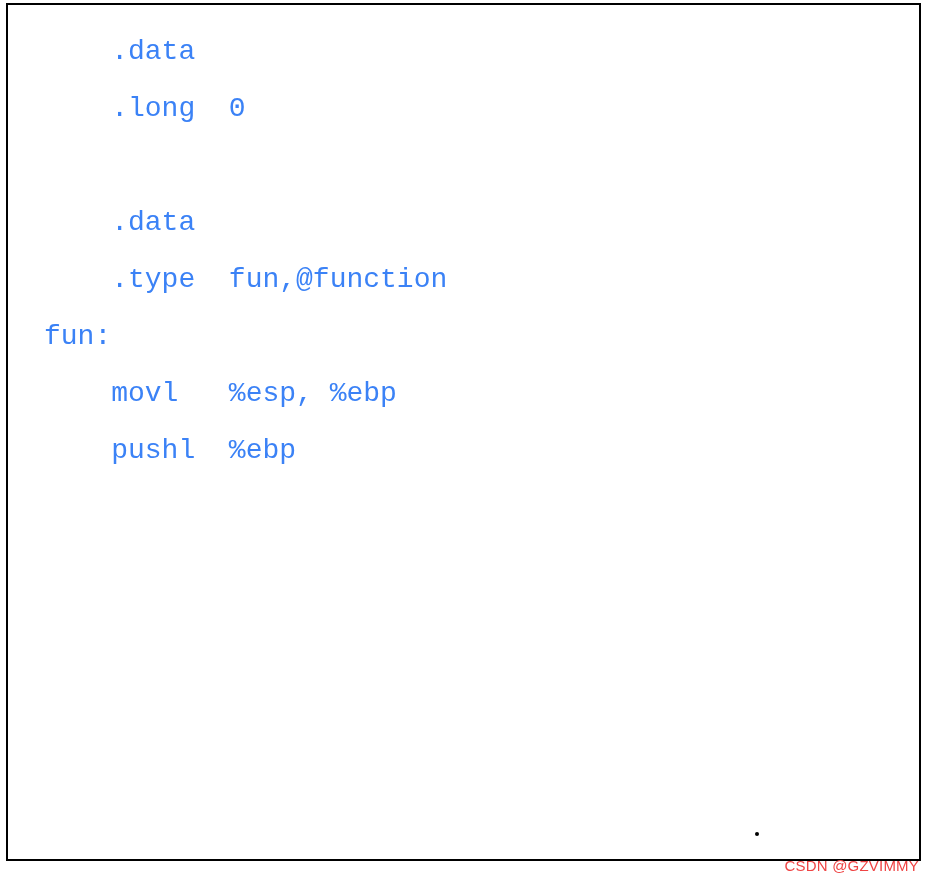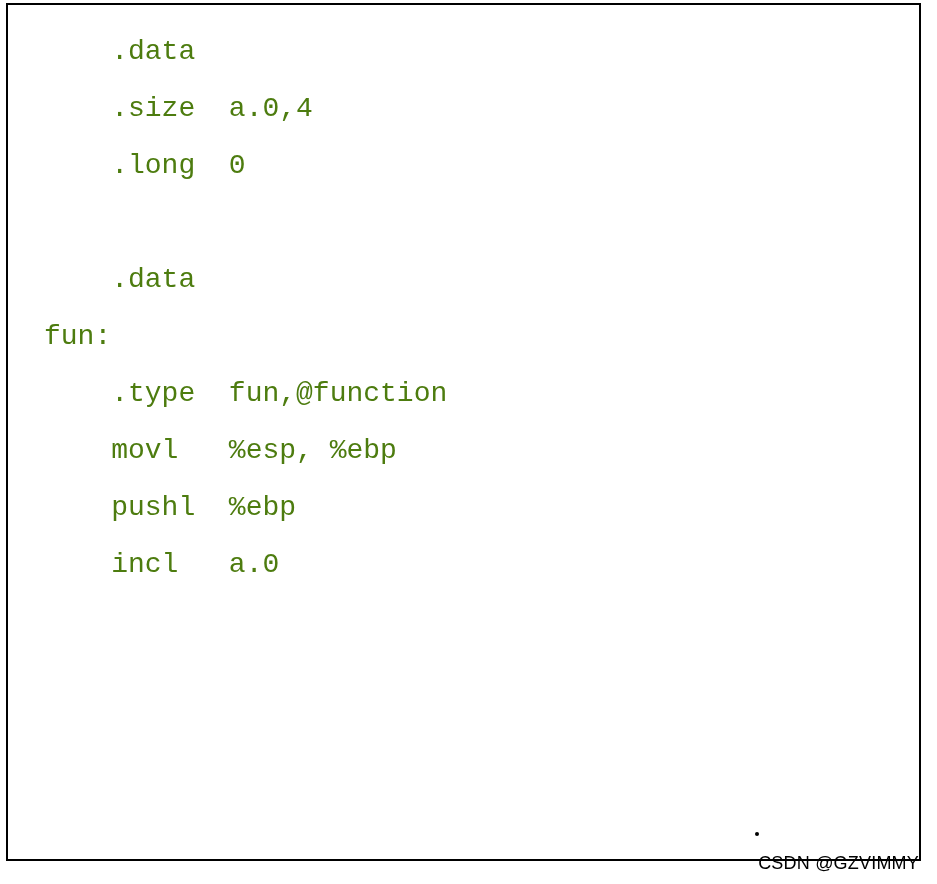--- a/index.html
+++ b/index.html
@@ -14,56 +14,54 @@
     position: absolute;
     left: 6px;
     top: 3px;
     width: 915px;
     height: 858px;
     border: 2px solid #000;
     box-sizing: border-box;
     padding: 18px 0 12px 36px;
     font-family: "Courier New", Courier, monospace;
     font-size: 28px;
-    color: #4d7c0f;
+    color: #3b82f6;
   }
   .line {
     white-space: pre;
     line-height: 57px;
     height: 57px;
   }
   .blank {
     height: 57px;
   }
   .watermark {
     position: absolute;
     right: 18px;
     bottom: 10px;
     font-family: Arial, sans-serif;
-    font-size: 18px;
-    color: #000000;
+    font-size: 15px;
+    color: #ef4444;
     letter-spacing: 0.2px;
   }
   .dot {
     position:absolute;
     left: 755px;
     top: 832px;
     width:4px;height:4px;border-radius:50%;background:#000;
   }
 </style>
 </head>
 <body>
 
 <div class="frame">
   <div class="line">    .data</div>
-  <div class="line">    .size  a.0,4</div>
   <div class="line">    .long  0</div>
   <div class="blank"></div>
   <div class="line">    .data</div>
+  <div class="line">    .type  fun,@function</div>
   <div class="line">fun:</div>
-  <div class="line">    .type  fun,@function</div>
   <div class="line">    movl   %esp, %ebp</div>
   <div class="line">    pushl  %ebp</div>
-  <div class="line">    incl   a.0</div>
 </div>
 
 <div class="dot"></div>
 <div class="watermark">CSDN @GZVIMMY</div>
 
 </body></html>

